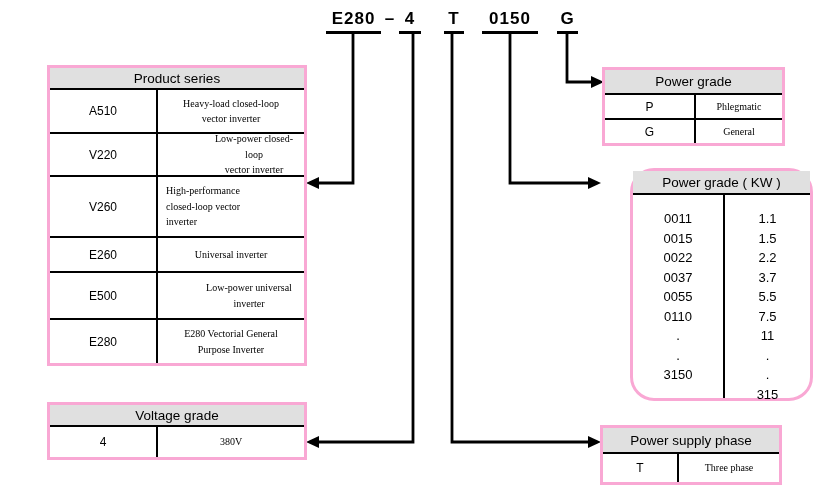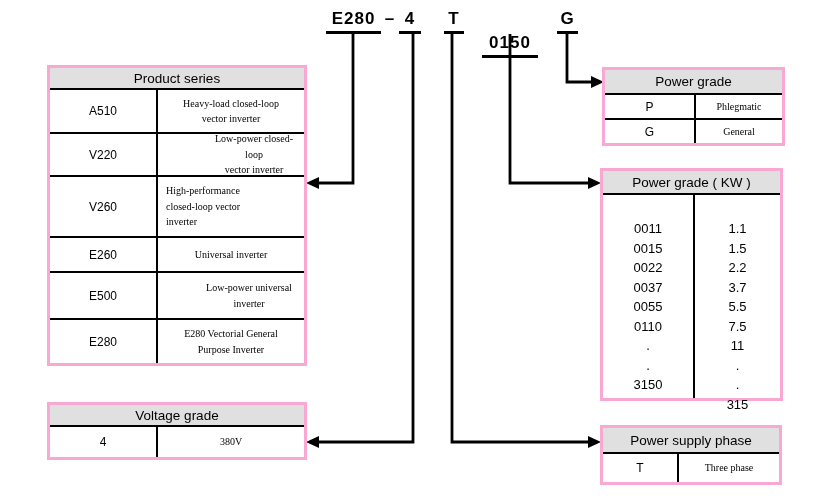--- a/index.html
+++ b/index.html
@@ -39,21 +39,21 @@
   .c2.left { justify-content:flex-start; text-align:left; padding-left:8px; }
 
   
   .ps .c1 { width:106px; }
   .vg .c1 { width:106px; }
   .pg .c1 { width:89px; }
   .ph .c1 { width:74px; }
 
   
   .kwbody { display:flex; }
-  .kwcol { padding-top:24px; font-size:13px; text-align:center; }
+  .kwcol { padding-top:14px; font-size:13px; text-align:center; }
   .kwcol.codes { width:90px; border-right:2px solid #000; }
   .kwcol.vals { flex:1 1 auto; }
   .kwline { height:19.5px; line-height:19.5px; }
 </style>
 </head>
 <body>
 
 <div class="canvas">
 
   <svg class="connectors" viewBox="0 0 833 498">
@@ -70,21 +70,21 @@
       <polygon points="601,442 588,436 588,448"></polygon>
       <polygon points="601,183 588,177 588,189"></polygon>
       <polygon points="604,82 591,76 591,88"></polygon>
     </g>
   </svg>
 
   <div class="seg" style="left:326px; width:55px;">E280</div>
   <div class="seg nounder" style="left:382px; width:16px;">–</div>
   <div class="seg" style="left:399px; width:22px;">4</div>
   <div class="seg" style="left:444px; width:20px;">T</div>
-  <div class="seg" style="left:482px; width:56px;margin-top:24px;">0150</div>
+  <div class="seg" style="left:482px; width:56px;">0150</div>
   <div class="seg" style="left:557px; width:21px;">G</div>
 
   <div class="tbl ps" style="left:47px; top:65px; width:254px;">
     <div class="hdr" style="height:20px;">Product series</div>
     <div class="row" style="height:42px;">
       <div class="c1">A510</div>
       <div class="c2">Heavy-load closed-loop
 vector inverter</div>
     </div>
     <div class="row" style="height:41px;gap:46px;">
@@ -127,21 +127,21 @@
     <div class="row" style="height:23px;">
       <div class="c1">P</div>
       <div class="c2">Phlegmatic</div>
     </div>
     <div class="row" style="height:23px;">
       <div class="c1">G</div>
       <div class="c2">General</div>
     </div>
   </div>
 
-  <div class="tbl kw" style="left:600px; top:168px; width:177px;">
+  <div class="tbl kw" style="left:630px; top:168px; width:177px;border-radius:24px;">
     <div class="hdr" style="height:22px;">Power grade ( KW )</div>
     <div class="kwbody" style="height:203px;">
       <div class="kwcol codes">
         <div class="kwline">0011</div>
         <div class="kwline">0015</div>
         <div class="kwline">0022</div>
         <div class="kwline">0037</div>
         <div class="kwline">0055</div>
         <div class="kwline">0110</div>
         <div class="kwline">.</div>

